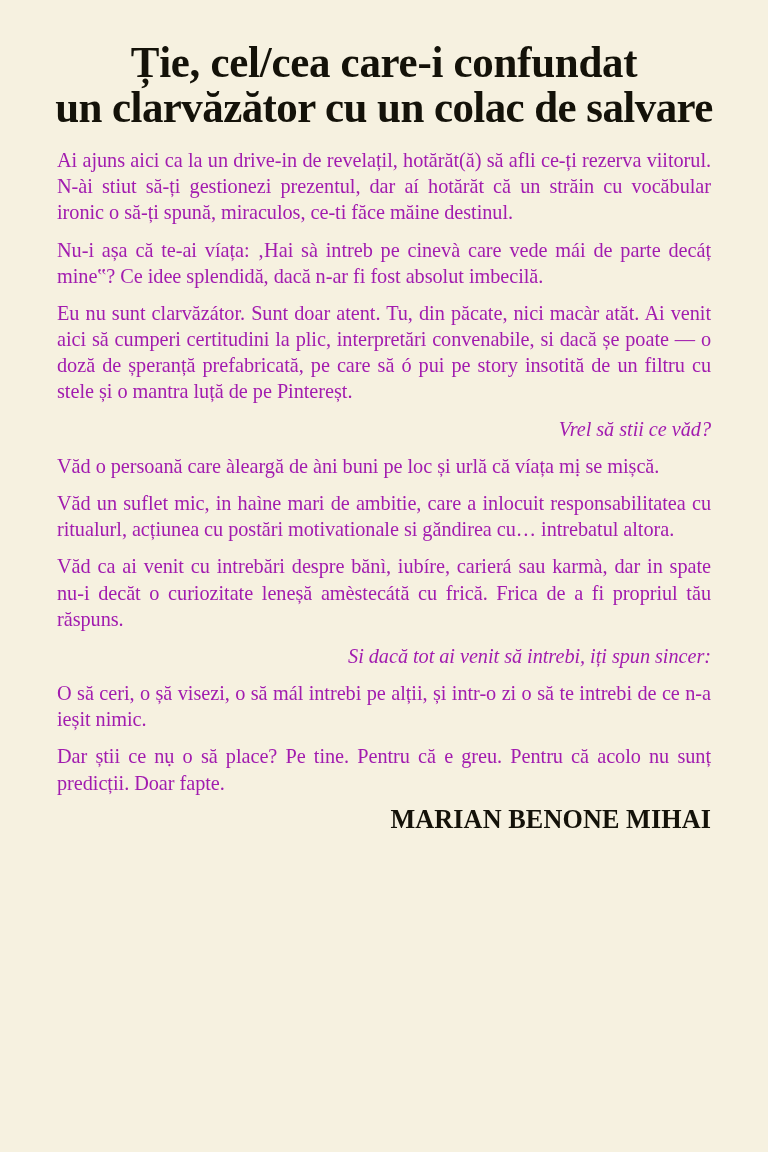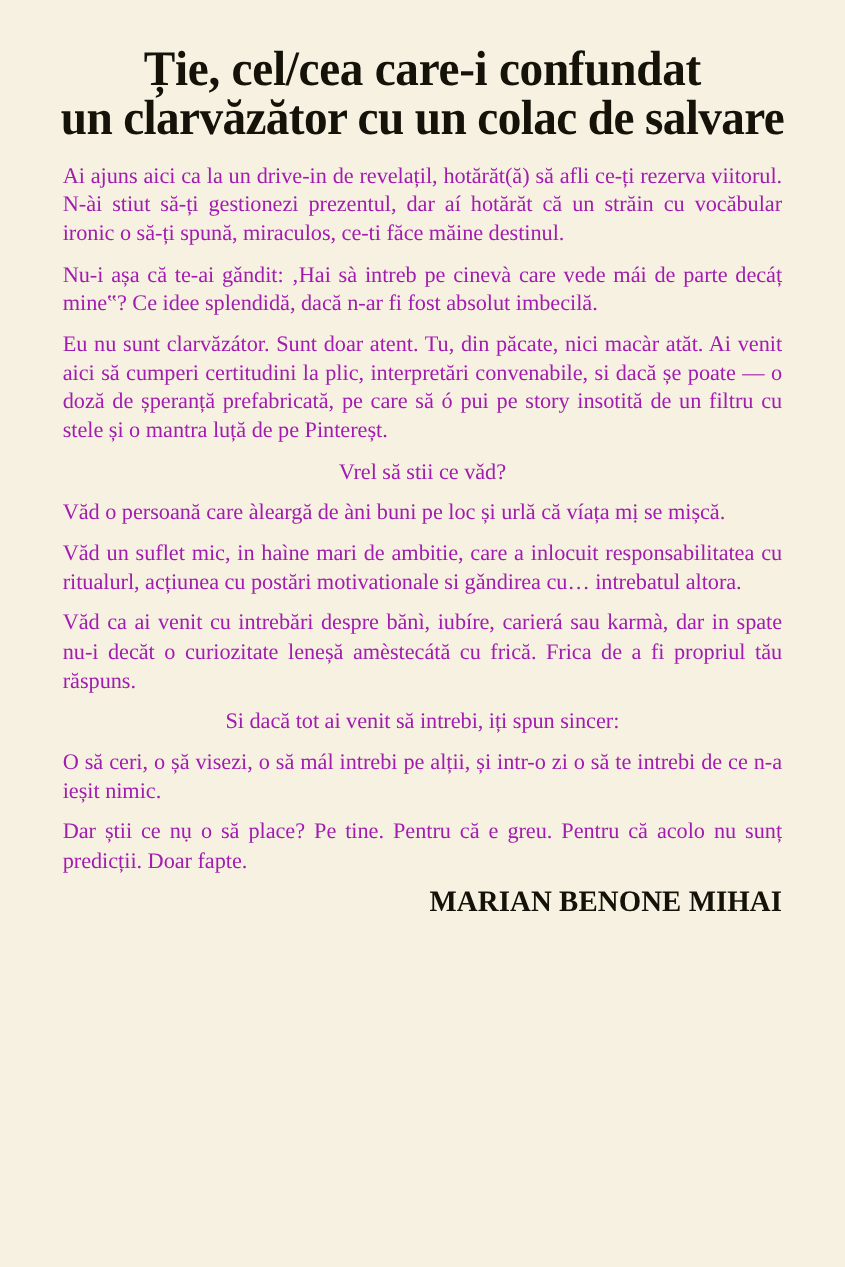--- a/index.html
+++ b/index.html
@@ -52,21 +52,21 @@
     margin: 0 0 11px 0;
     font-size: 20.3px;
     line-height: 1.29;
     text-align: justify;
     text-justify: inter-word;
     hyphens: manual;
     color: #a21caf;
     letter-spacing: -0.05px;
   }
   .para:last-of-type { margin-bottom: 4px; }
-  .para.short { text-align: center; }
+  .para.short { text-align: right; font-style: italic; }
 
   
   .byline {
     margin: 8px 23px 0 0;
     text-align: right;
     font-family: "Liberation Serif", "DejaVu Serif", serif;
     font-weight: 700;
     font-size: 27px;
     letter-spacing: 0.1px;
     color: #141209;
@@ -79,21 +79,21 @@
 
 <div class="page">
 
   <h1 class="headline">
     <span class="hl-line l1">Ție, cel/cea care-i confundat</span>
     <span class="hl-line l2">un clarvăzător cu un colac de salvare</span>
   </h1>
 
   <div class="article">
       <p class="para">Ai ajuns aici ca la un drive-in de revelațil, hotărăt(ă) să afli ce-ți rezerva viitorul. N-ài stiut să-ți gestionezi prezentul, dar aí hotăr­ăt că un străin cu vocăbular ironic o să-ți spună, miraculos, ce-ti făce măine destinul.</p>
-      <p class="para">Nu-i așa că te-ai gǎndit: ‚Hai sà intreb pe cinevà care vede mái de parte decáț mine‟? Ce idee splendidă, dacă n-ar fi fost absolut im­becilă.</p>
+      <p class="para">Nu-i așa că te-ai víața: ‚Hai sà intreb pe cinevà care vede mái de parte decáț mine‟? Ce idee splendidă, dacă n-ar fi fost absolut im­becilă.</p>
       <p class="para">Eu nu sunt clarvăzátor. Sunt doar atent. Tu, din păcate, nici macàr atăt. Ai venit aici să cumperi certitudini la plic, interpretări con­venabile, si dacă șe poate — o doză de șperanță prefabricată, pe care să ó pui pe story insotită de un filtru cu stele și o mantra luță de pe Pintereșt.</p>
       <p class="para short">Vrel să stii ce vǎd?</p>
       <p class="para">Văd o persoană care àleargă de àni buni pe loc și urlă că víața mị se mișcă.</p>
       <p class="para">Văd un suflet mic, in haìne mari de ambitie, care a inlocuit respon­sabilitatea cu ritualurl, acțiunea cu postări motivationale si gǎndi­rea cu… intrebatul altora.</p>
       <p class="para">Văd ca ai venit cu intrebări despre bănì, iubíre, carierá sau karmà, dar in spate nu-i decăt o curiozitate leneșă amèstecátă cu frică. Frica de a fi propriul tău răspuns.</p>
       <p class="para short">Si dacă tot ai venit să intrebi, iți spun sincer:</p>
       <p class="para">O să ceri, o șă visezi, o să mál intrebi pe alții, și intr-o zi o să te in­trebi de ce n-a ieșit nimic.</p>
       <p class="para">Dar știi ce nụ o să place? Pe tine. Pentru că e greu. Pentru că acolo nu sunț predicții. Doar fapte.</p>
     </div>
 

